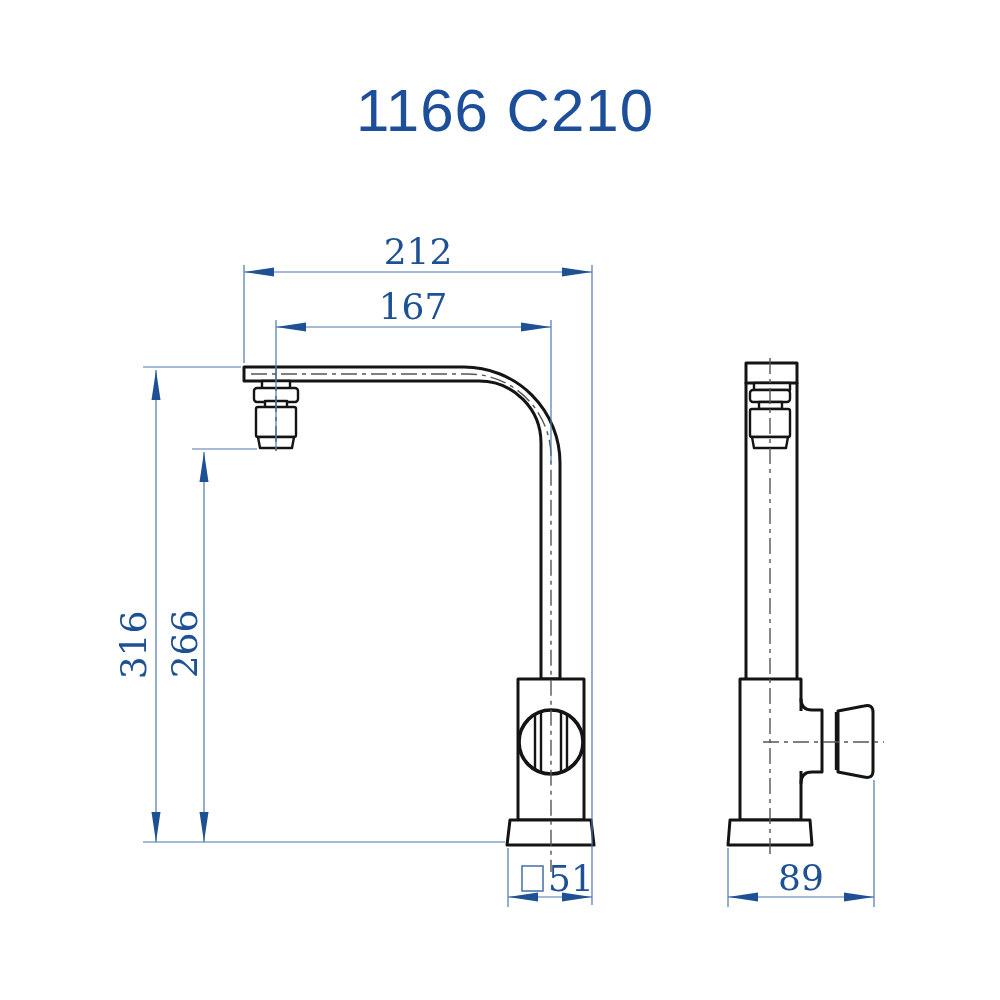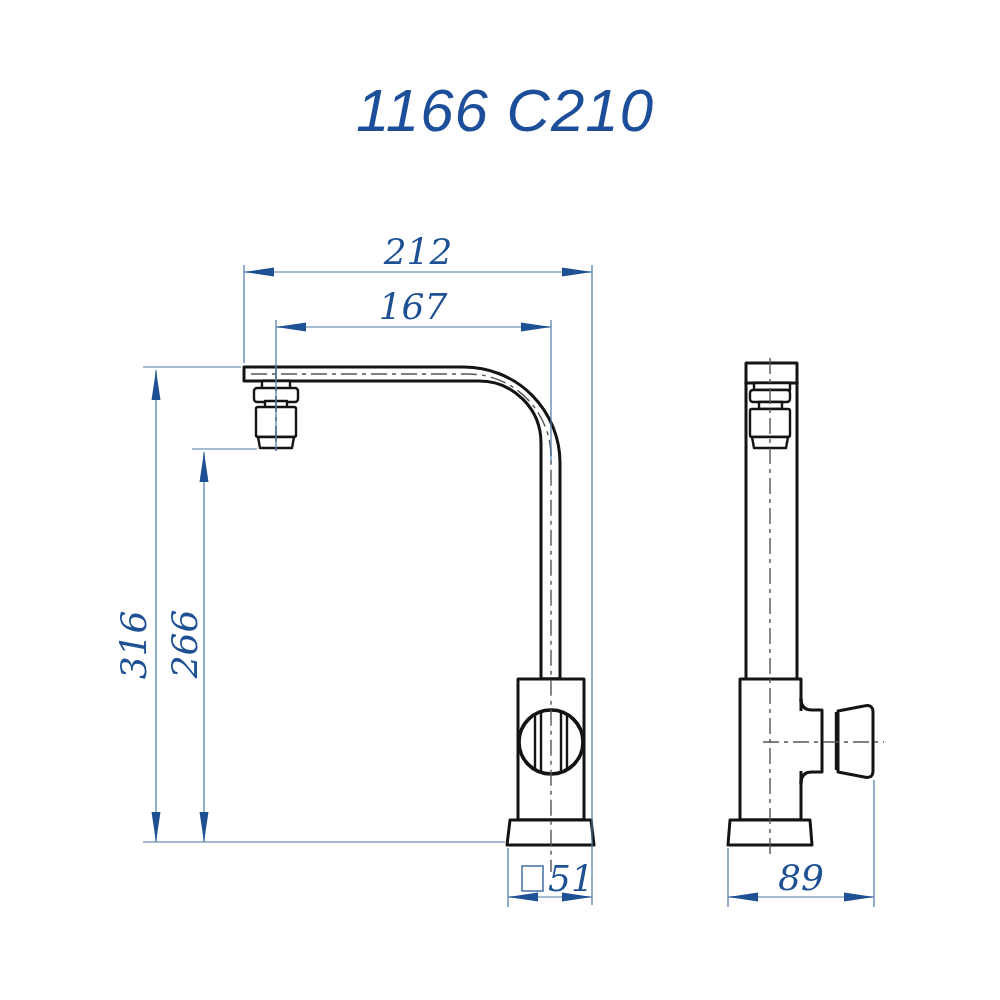--- a/index.html
+++ b/index.html
@@ -1,21 +1,21 @@
 <!DOCTYPE html>
 <html style="--title: #1c4e99; --dim-text: #1d5193; --dim-line: #4d77ab; --outline: #141414; --centerline: #555555; --background: #ffffff;"><head>
 <meta charset="utf-8">
 <style>
   :root{
     --title:#1c4e99; --dim-text:#1d5193; --dim-line:#4d77ab;
     --outline:#141414; --centerline:#555555; --background:#ffffff;
   }
   html,body{margin:0;padding:0;background:var(--background);}
   .page{position:relative;width:912px;height:1000px;background:var(--background);
-        font-family:"Liberation Sans",sans-serif;overflow:hidden;font-style:italic;}
+        font-family:"Liberation Sans",sans-serif;overflow:hidden;}
   .title{position:absolute;top:76px;left:0;width:1010px;text-align:center;
          font-size:60px;font-weight:400;color:var(--title);letter-spacing:1px;}
   svg{position:absolute;top:0;left:0;}
   .outline{stroke:var(--outline);stroke-width:3;fill:none;stroke-linejoin:round;stroke-linecap:round;}
   .outline-med{stroke:var(--outline);stroke-width:2.4;fill:none;stroke-linejoin:round;}
   .wfill{fill:#ffffff;}
   .centerline{stroke:var(--centerline);stroke-width:1.4;fill:none;stroke-dasharray:16 5 4 5;}
   .dimline{stroke:var(--dim-line);stroke-width:1.2;fill:none;}
   .arrow{fill:var(--dim-text);stroke:none;}
   .dimtext{fill:var(--dim-text);font-family:"DejaVu Serif","DejaVu Sans",serif;font-size:36px;}

